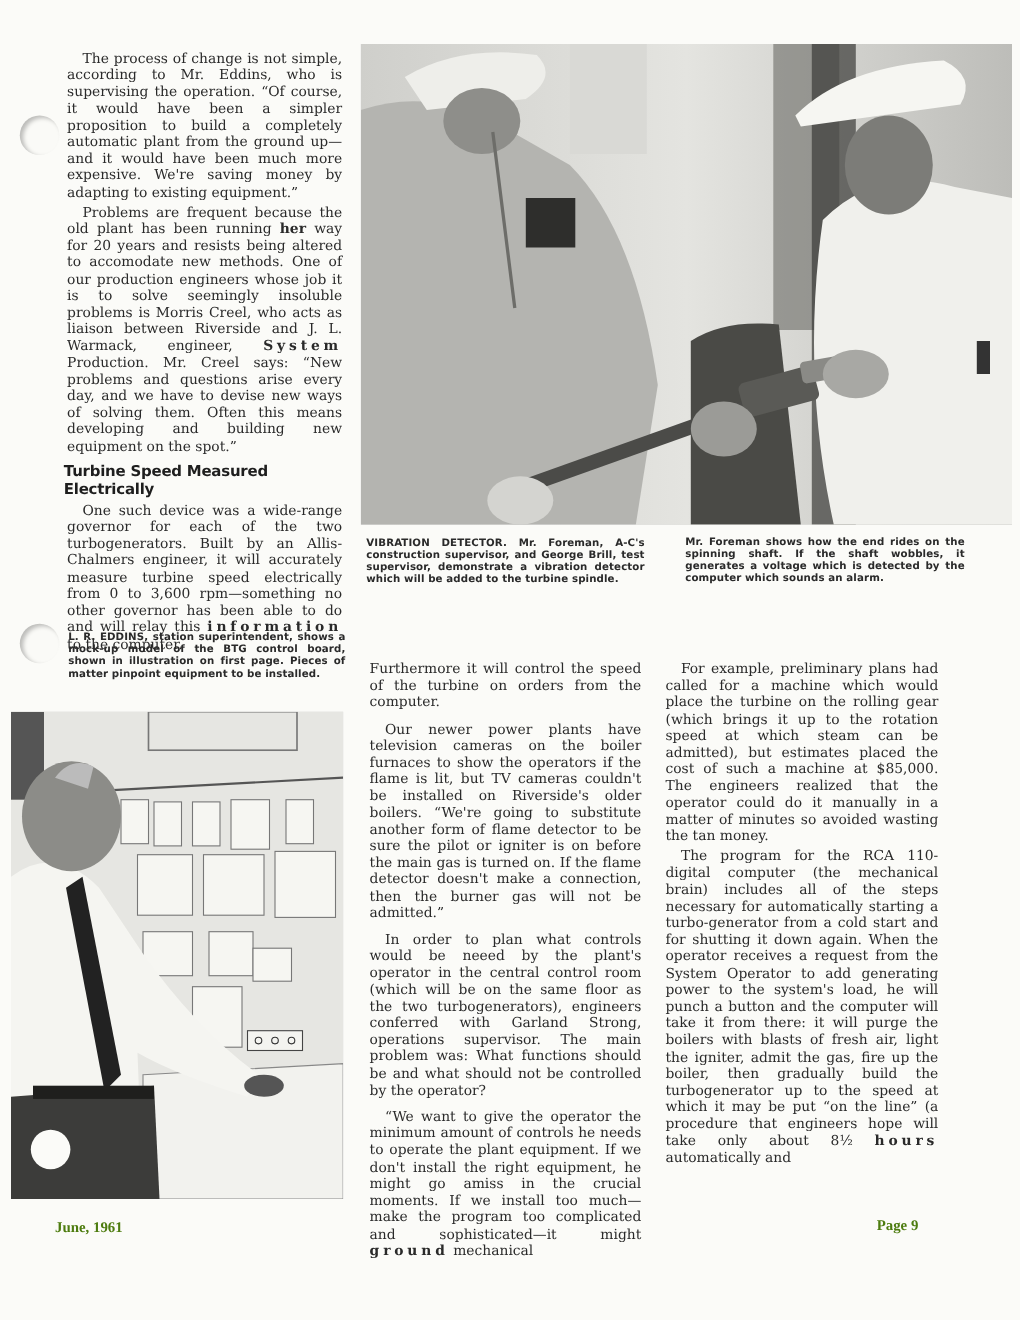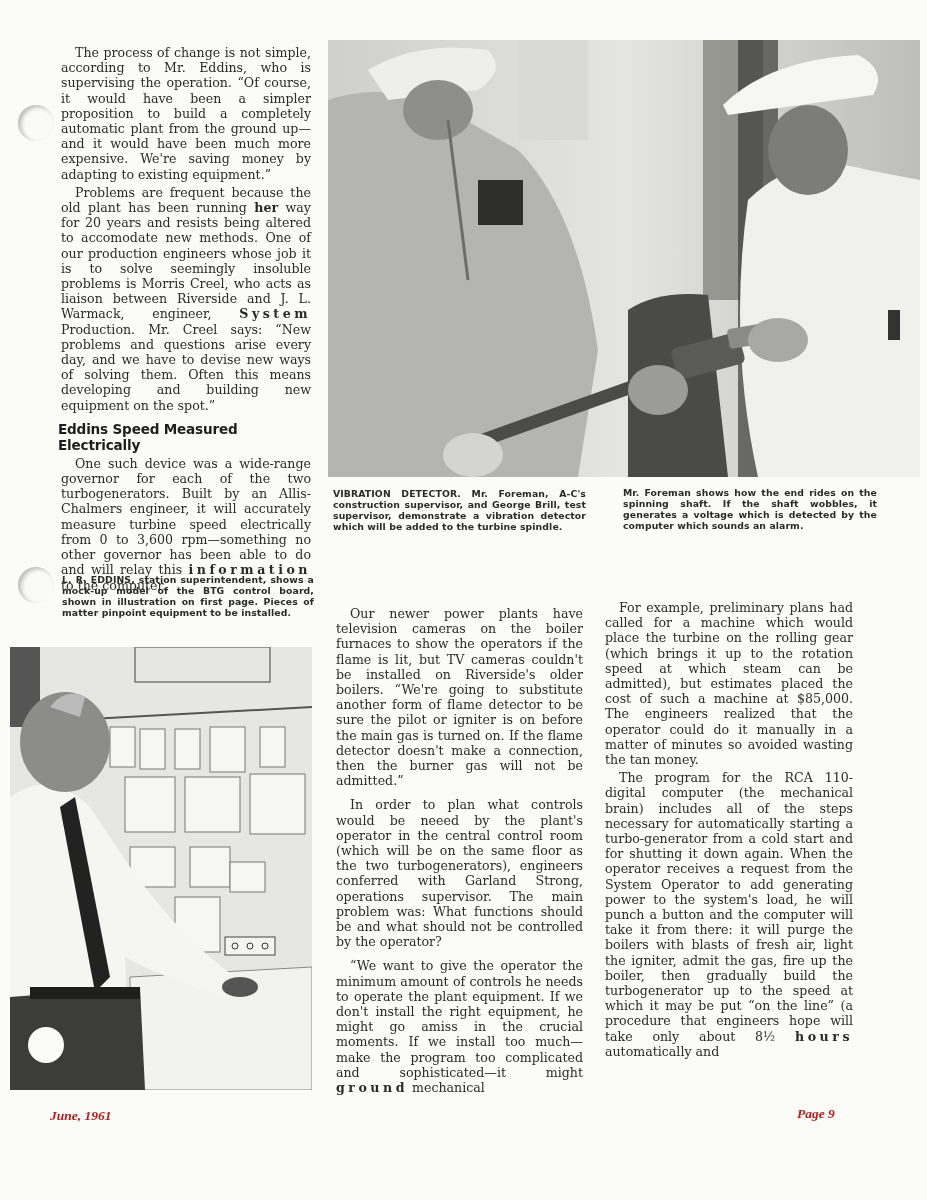--- a/index.html
+++ b/index.html
@@ -29,42 +29,42 @@
     color: #2a2a2a; text-align: justify; letter-spacing: 0.1px;
   }
   #cap-vib { left: 333px; top: 488px; width: 253px; }
   #cap-shaft { left: 623px; top: 487px; width: 254px; }
   #cap-eddins { left: 62px; top: 574px; width: 252px; }
   .photo { position: absolute; overflow: hidden; background: #d8d8d4; }
   #photo-vibration { left: 328px; top: 40px; width: 592px; height: 437px; }
   #photo-eddins { left: 10px; top: 647px; width: 302px; height: 443px; }
   .footer {
     position: absolute; font-family: "Liberation Serif", "DejaVu Serif", serif;
-    font-weight: bold; font-style: italic; font-size: 13.5px; color: #b91c1c;
+    font-weight: bold; font-size: 13.5px; color: #4d7c0f;
   }
   #footer-date { left: 50px; top: 1108px; }
   #footer-page { left: 797px; top: 1106px; }
   .punch { position: absolute; width: 36px; height: 36px; border-radius: 50%;
     background: #fafaf7; box-shadow: inset 3px 2px 4px rgba(0,0,0,0.25); }
   #punch-top { left: 18px; top: 105px; }
   #punch-mid { left: 18px; top: 567px; }
   #punch-bot { left: 28px; top: 1027px; box-shadow: none; background:#fbfbf8; }
   .spaced { letter-spacing: 3.5px; font-weight: bold; }
   b.her { font-weight: bold; }
 </style>
 </head>
 <body>
 
 <div class="punch" id="punch-top"></div>
 <div class="punch" id="punch-mid"></div>
 
 <div class="col" id="col-left-top">
   <p>The process of change is not simple, according to Mr. Eddins, who is supervising the operation. “Of course, it would have been a simpler proposition to build a completely automatic plant from the ground up—and it would have been much more expensive. We're saving money by adapting to existing equipment.”</p>
   <p><span>Problems are frequent because the old plant has been running</span> <b class="her">her</b> <span>way for 20 years and resists being altered to accomodate new methods. One of our production engineers whose job it is to solve seemingly insoluble problems is Morris Creel, who acts as liaison between Riverside and J. L. Warmack, engineer,</span> <span class="spaced">System</span> <span>Production. Mr. Creel says: “New problems and questions arise every day, and we have to devise new ways of solving them. Often this means developing and building new equipment on the spot.”</span></p>
-  <h2 class="sub">Eddins Speed Measured Electrically</h2>
+  <h2 class="sub">Turbine Speed Measured Electrically</h2>
   <p><span>One such device was a wide-range governor for each of the two turbogenerators. Built by an Allis-Chalmers engineer, it will accurately measure turbine speed electrically from 0 to 3,600 rpm—something no other governor has been able to do and will relay this</span> <span class="spaced">information</span> <span>to the computer.</span></p>
 </div>
 
 <div class="photo" id="photo-vibration">
   <svg width="592" height="437" viewBox="0 0 592 437">
     <defs>
       <linearGradient id="bgA" x1="0" x2="1" y1="0" y2="0">
         <stop offset="0" stop-color="#cfcfcb"></stop>
           <stop offset="0.5" stop-color="#e4e4e0"></stop>
           <stop offset="1" stop-color="#bdbdb9"></stop>
@@ -132,20 +132,21 @@
     <path d="M40 60 Q55 40 75 50 L70 70 Z" fill="#bbb"></path>
     <path d="M50 160 L65 150 L100 330 L85 345 Z" fill="#222"></path>
     <path d="M0 350 L130 340 L135 443 L0 443 Z" fill="#3c3c3a"></path>
     <rect x="20" y="340" width="110" height="12" fill="#1f1f1d"></rect>
     <ellipse cx="230" cy="340" rx="18" ry="10" fill="#555"></ellipse>
   </svg>
 </div>
 <div class="punch" id="punch-bot"></div>
 
 <div class="col" id="col-mid">
+  <p class="noindent">Furthermore it will control the speed of the turbine on orders from the computer.</p>
   <p class="gap">Our newer power plants have television cameras on the boiler furnaces to show the operators if the flame is lit, but TV cameras couldn't be installed on Riverside's older boilers. “We're going to substitute another form of flame detector to be sure the pilot or igniter is on before the main gas is turned on. If the flame detector doesn't make a connection, then the burner gas will not be admitted.”</p>
   <p class="gap">In order to plan what controls would be neeed by the plant's operator in the central control room (which will be on the same floor as the two turbogenerators), engineers conferred with Garland Strong, operations supervisor. The main problem was: What functions should be and what should not be controlled by the operator?</p>
   <p class="gap"><span>“We want to give the operator the minimum amount of controls he needs to operate the plant equipment. If we don't install the right equipment, he might go amiss in the crucial moments. If we install too much—make the program too complicated and sophisticated—it might</span> <span class="spaced">ground</span> <span>mechanical</span></p>
 </div>
 
 <div class="col" id="col-right">
   <p>For example, preliminary plans had called for a machine which would place the turbine on the rolling gear (which brings it up to the rotation speed at which steam can be admitted), but estimates placed the cost of such a machine at $85,000. The engineers realized that the operator could do it manually in a matter of minutes so avoided wasting the tan money.</p>
   <p><span>The program for the RCA 110-digital computer (the mechanical brain) includes all of the steps necessary for automatically starting a turbo-generator from a cold start and for shutting it down again. When the operator receives a request from the System Operator to add generating power to the system's load, he will punch a button and the computer will take it from there: it will purge the boilers with blasts of fresh air, light the igniter, admit the gas, fire up the boiler, then gradually build the turbogenerator up to the speed at which it may be put “on the line” (a procedure that engineers hope will take only about 8½</span> <span class="spaced">hours</span> <span>automatically and</span></p>
 </div>
 

